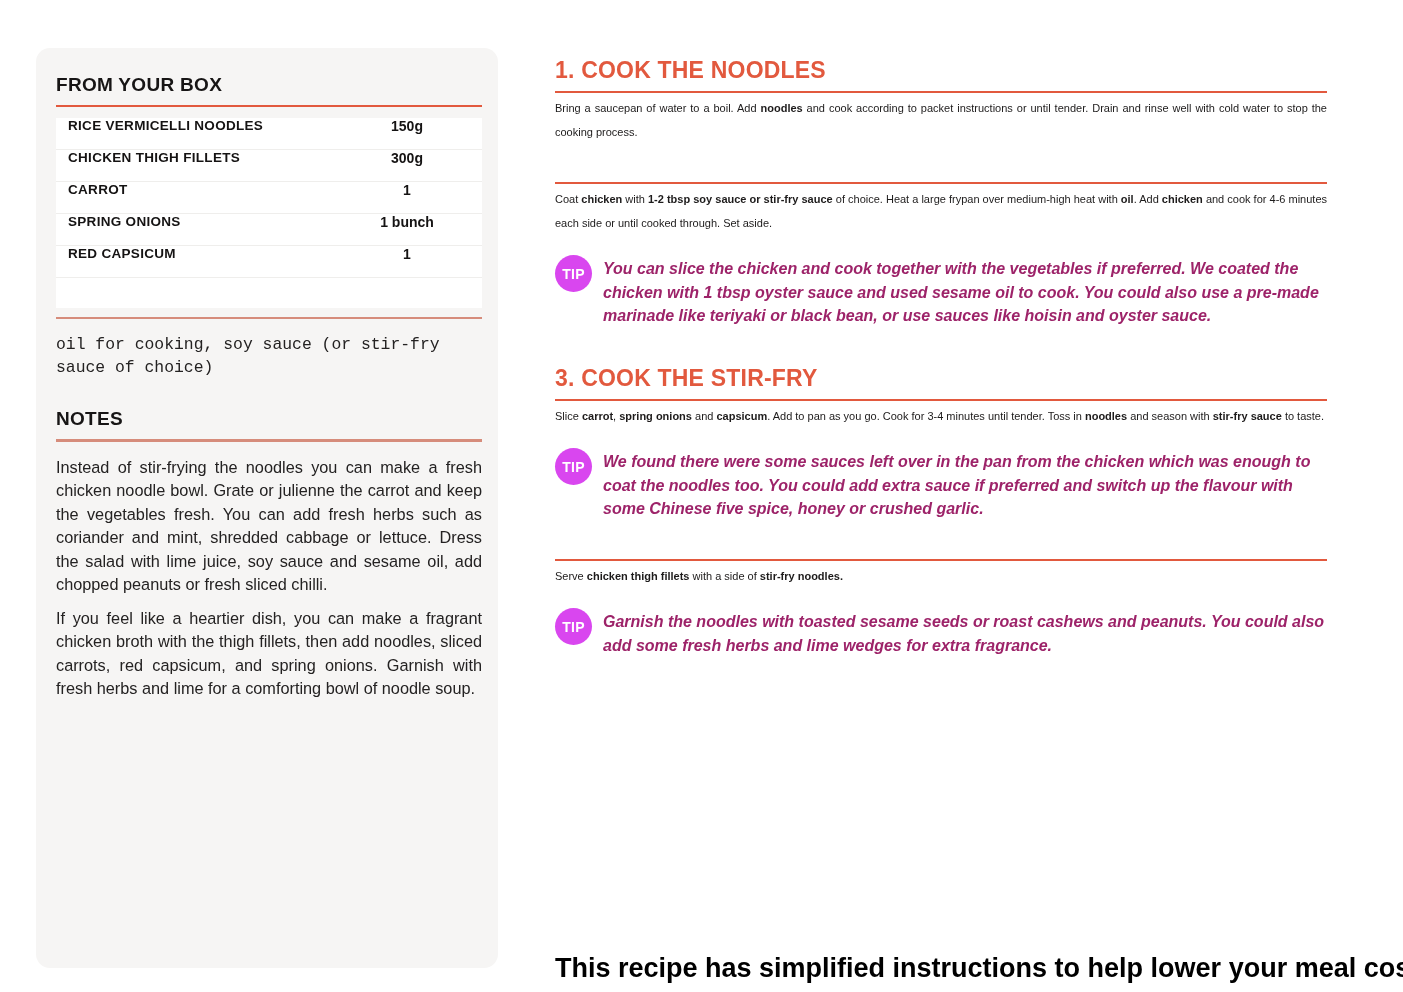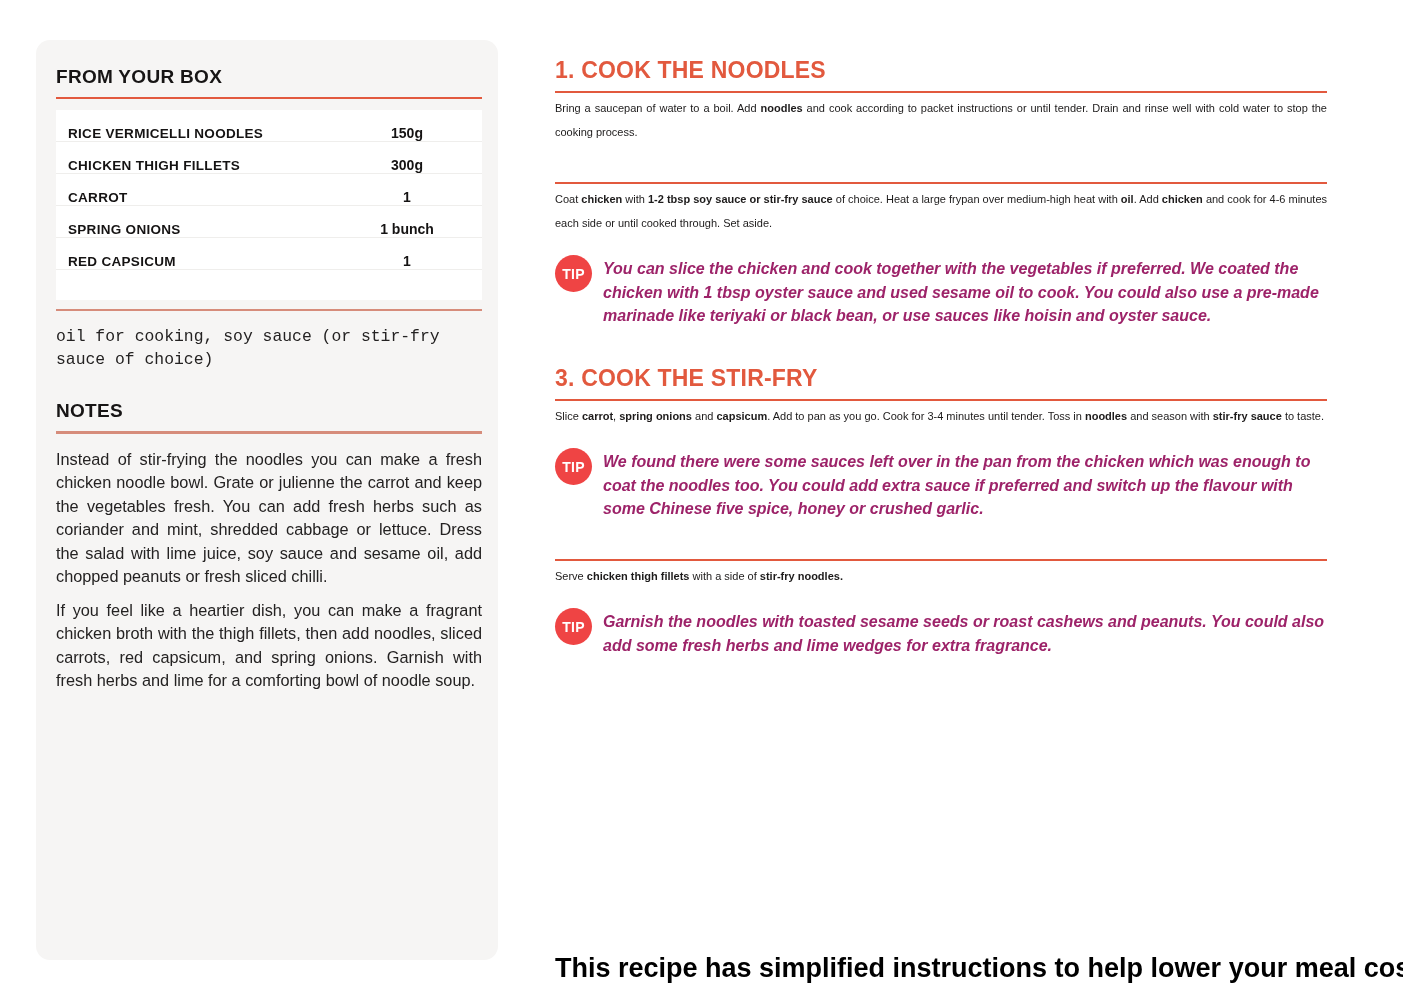--- a/index.html
+++ b/index.html
@@ -7,40 +7,40 @@
     width: 1403px; height: 992px;
     background: #ffffff;
     font-family: "Liberation Sans", sans-serif;
     color: #1d1b1b;
     position: relative;
     overflow: hidden;
   }
 
   
   .sidebar {
-    position: absolute; left: 36px; top: 40px;
+    position: absolute; left: 36px; top: 48px;
     width: 462px; height: 920px;
     background: #f6f5f4;
     border-radius: 14px;
     box-sizing: border-box;
     padding: 26px 16px 0 20px;
   }
   .side-title {
     margin: 0;
     font-size: 19px; font-weight: bold;
     letter-spacing: .3px;
     color: #171515;
     line-height: 1.15;
   }
   .rule-accent { height: 2px; background: #e2593e; margin-top: 9px; }
   .rule-muted  { height: 2.5px; background: #d68c7b; margin-top: 9px; }
 
   .box-table { margin-top: 11px; background: #ffffff; }
   .box-row {
-    display: flex; align-items: flex-end;
+    display: flex; align-items: flex-start;
     height: 32px; box-sizing: border-box;
     border-bottom: 1px solid #efeeec;
     padding: 0 0 0 12px;
   }
   .box-row-name {
     flex: 1;
     font-size: 13.5px; font-weight: bold;
     letter-spacing: .3px; color: #151313;
   }
   .box-row-qty {
@@ -82,21 +82,21 @@
     text-align: justify;
     color: #1d1b1b;
   }
   .tip {
     display: flex; align-items: flex-start;
     margin-top: 20px;
   }
   .tip-badge {
     flex: none;
     width: 37px; height: 37px; border-radius: 50%;
-    background: #ef4444; color: #ffffff;
+    background: #d946ef; color: #ffffff;
     font-size: 14px; font-weight: bold; letter-spacing: .2px;
     display: flex; align-items: center; justify-content: center;
   }
   .tip-text {
     margin: 2px 0 0 11px;
     max-width: 724px;
     font-size: 16px; line-height: 23.5px;
     font-weight: bold; font-style: italic;
     color: #9d2369;
   }

